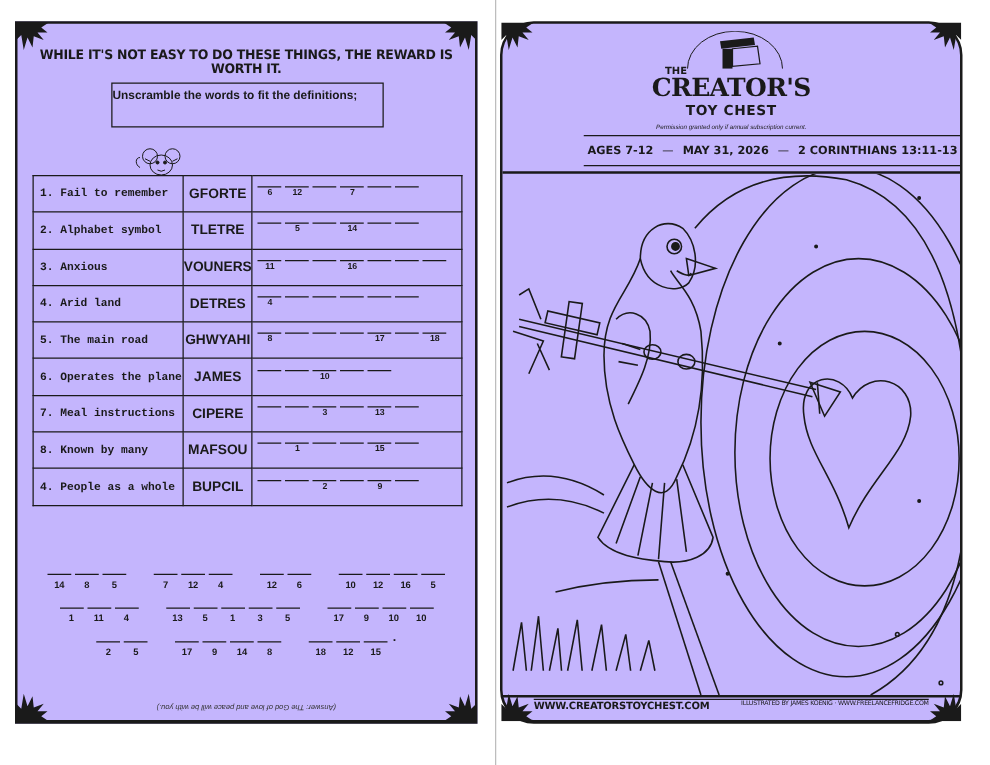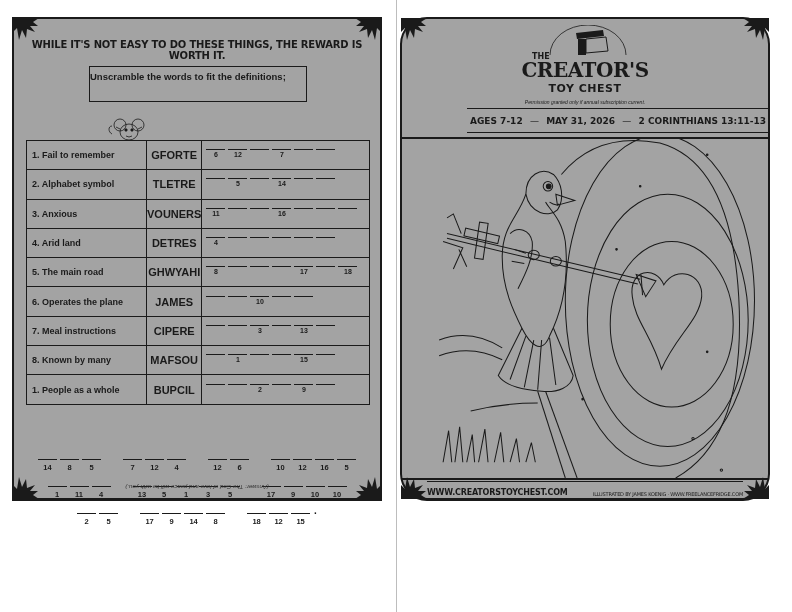--- a/index.html
+++ b/index.html
@@ -1,39 +1,39 @@
 <!DOCTYPE html>
 <html><head>
 <meta charset="utf-8">
 <style>
   * { box-sizing: border-box; margin: 0; padding: 0; }
   html, body { width: 792px; height: 612px; background: #ffffff; overflow: hidden; }
   body { position: relative; font-family: "Liberation Sans", sans-serif; color: #1a1a1a; }
 
   .page-divider { position: absolute; left: 396px; top: 0; width: 1px; height: 612px; background: #bdbdbd; }
 
-  .page { position: absolute; top: 17px; height: 484px; border: 2px solid #1a1a1a; background: #a3a3a3; }
+  .page { position: absolute; top: 17px; height: 562px; border: 2px solid #1a1a1a; background: #c4b5fd; }
   .page.left { left: 12px; width: 370px; border-bottom-width: 3px; }
   .page.right { left: 400px; width: 370px; border-bottom-width: 3px; border-radius: 27px; }
 
   .corner { position: absolute; width: 26px; height: 26px; }
   .corner svg { width: 100%; height: 100%; display: block; }
   .corner.tl { left: -1px; top: -1px; }
   .corner.tr { right: -1px; top: -1px; transform: scaleX(-1); }
   .corner.bl { left: -1px; bottom: -1px; transform: scaleY(-1); }
   .corner.br { right: -1px; bottom: -1px; transform: scale(-1,-1); }
 
   
   .headline { position: absolute; top: 20px; left: 0; right: 0; text-align: center; font-family: "DejaVu Sans", sans-serif; font-weight: bold; font-size: 10px; letter-spacing: -0.2px; transform: scaleY(1.05); }
   .instructions { position: absolute; left: 75px; top: 47px; width: 218px; height: 36px; border: 1.5px solid #1a1a1a; text-align: left; font-size: 9.5px; font-weight: bold; line-height: 14px; padding-top: 3px; }
   .mouse { position: absolute; left: 92px; top: 97px; width: 44px; height: 28px; }
 
   .puzzle-table { position: absolute; left: 12px; top: 121px; width: 344px; border-collapse: collapse; }
   .puzzle-table td { border: 1px solid #1a1a1a; height: 29.3px; vertical-align: middle; }
-  .puzzle-table td.def { width: 120px; font-size: 9px; font-weight: bold; padding-left: 5px; }
+  .puzzle-table td.def { width: 120px; font-size: 9px; font-weight: bold; padding-left: 5px; font-family: Liberation Mono, monospace; }
   .puzzle-table td.scr { width: 54px; font-size: 11px; font-weight: bold; text-align: center; }
   .puzzle-table td.blanks { padding-left: 4px; }
   .blanks-row { display: flex; gap: 3px; height: 20px; align-items: flex-start; }
   .blank { width: 19px; border-top: 1px solid #1a1a1a; margin-top: 4px; font-size: 7px; font-weight: bold; padding-top: 1px; text-align: center; }
 
   .code-area { position: absolute; left: 0; right: 0; top: 440px; }
   .code-line { display: flex; justify-content: center; gap: 22px; margin-bottom: 14px; }
   .code-word { display: flex; gap: 3px; }
   .code-blank { width: 19px; border-top: 1px solid #1a1a1a; font-size: 7.5px; font-weight: bold; text-align: center; padding-top: 3px; }
   .period { font-size: 10px; font-weight: bold; margin-left: -18px; margin-top: -8px; }
@@ -44,21 +44,21 @@
   .logo { position: absolute; left: 108px; top: 6px; width: 150px; height: 70px; text-align: center; }
   .logo svg { position: absolute; left: 38px; top: 0; width: 80px; height: 30px; }
   .logo-the { position: absolute; left: 22px; top: 27px; font-family: "DejaVu Sans", sans-serif; font-weight: bold; font-size: 8px; }
   .logo-creators { position: absolute; left: 0; right: 0; top: 33px; font-family: "DejaVu Serif", serif; font-weight: bold; font-size: 20px; letter-spacing: -0.5px; }
   .logo-toy { position: absolute; left: 0; right: 0; top: 57px; font-family: "DejaVu Sans", sans-serif; font-size: 11px; letter-spacing: 0.5px; font-weight: bold; }
   .permission { position: absolute; left: 0; right: 0; top: 80px; text-align: center; font-size: 5px; font-style: italic; }
   .info-bar { position: absolute; left: 25px; right: 0; top: 89px; height: 25px; border-top: 1.5px solid #1a1a1a; border-bottom: 1.5px solid #1a1a1a; display: flex; align-items: center; justify-content: space-between; padding: 0 2px 0 3px; font-family: "DejaVu Sans", sans-serif; font-weight: bold; font-size: 9px; margin-left: 40px; }
   .info-bar .dash { font-weight: normal; }
   .art { position: absolute; left: 0; right: 0; top: 118px; bottom: 18px; border-top: 2px solid #1a1a1a; border-bottom: 2px solid #1a1a1a; overflow: hidden; }
   .art svg { width: 100%; height: 100%; display: block; }
-  .footer { position: absolute; left: 25px; right: 25px; bottom: 1px; height: 16px; display: flex; align-items: flex-end; justify-content: space-between; border-top: 1.5px solid #1a1a1a; }
+  .footer { position: absolute; left: 25px; right: 25px; bottom: 1px; height: 16px; display: flex; align-items: flex-start; justify-content: space-between; border-top: 1.5px solid #1a1a1a; }
   .footer .site { font-family: "DejaVu Sans", sans-serif; font-weight: bold; font-size: 8px; letter-spacing: -0.2px; }
   .footer .credit { font-family: "DejaVu Sans", sans-serif; font-size: 5px; letter-spacing: -0.2px; }
 </style>
 </head>
 <body>
 
 <div class="page-divider"></div>
 
 <div class="page left">
   <div class="corner tl">
@@ -210,21 +210,21 @@
               <span class="blank"></span>
               <span class="blank">1</span>
               <span class="blank"></span>
               <span class="blank"></span>
               <span class="blank">15</span>
               <span class="blank"></span>
             </div>
           </td>
         </tr>
         <tr>
-          <td class="def">1. People as a whole</td>
+          <td class="def">4. People as a whole</td>
           <td class="scr">BUPCIL</td>
           <td class="blanks">
             <div class="blanks-row">
               <span class="blank"></span>
               <span class="blank"></span>
               <span class="blank">2</span>
               <span class="blank"></span>
               <span class="blank">9</span>
               <span class="blank"></span>
             </div>

